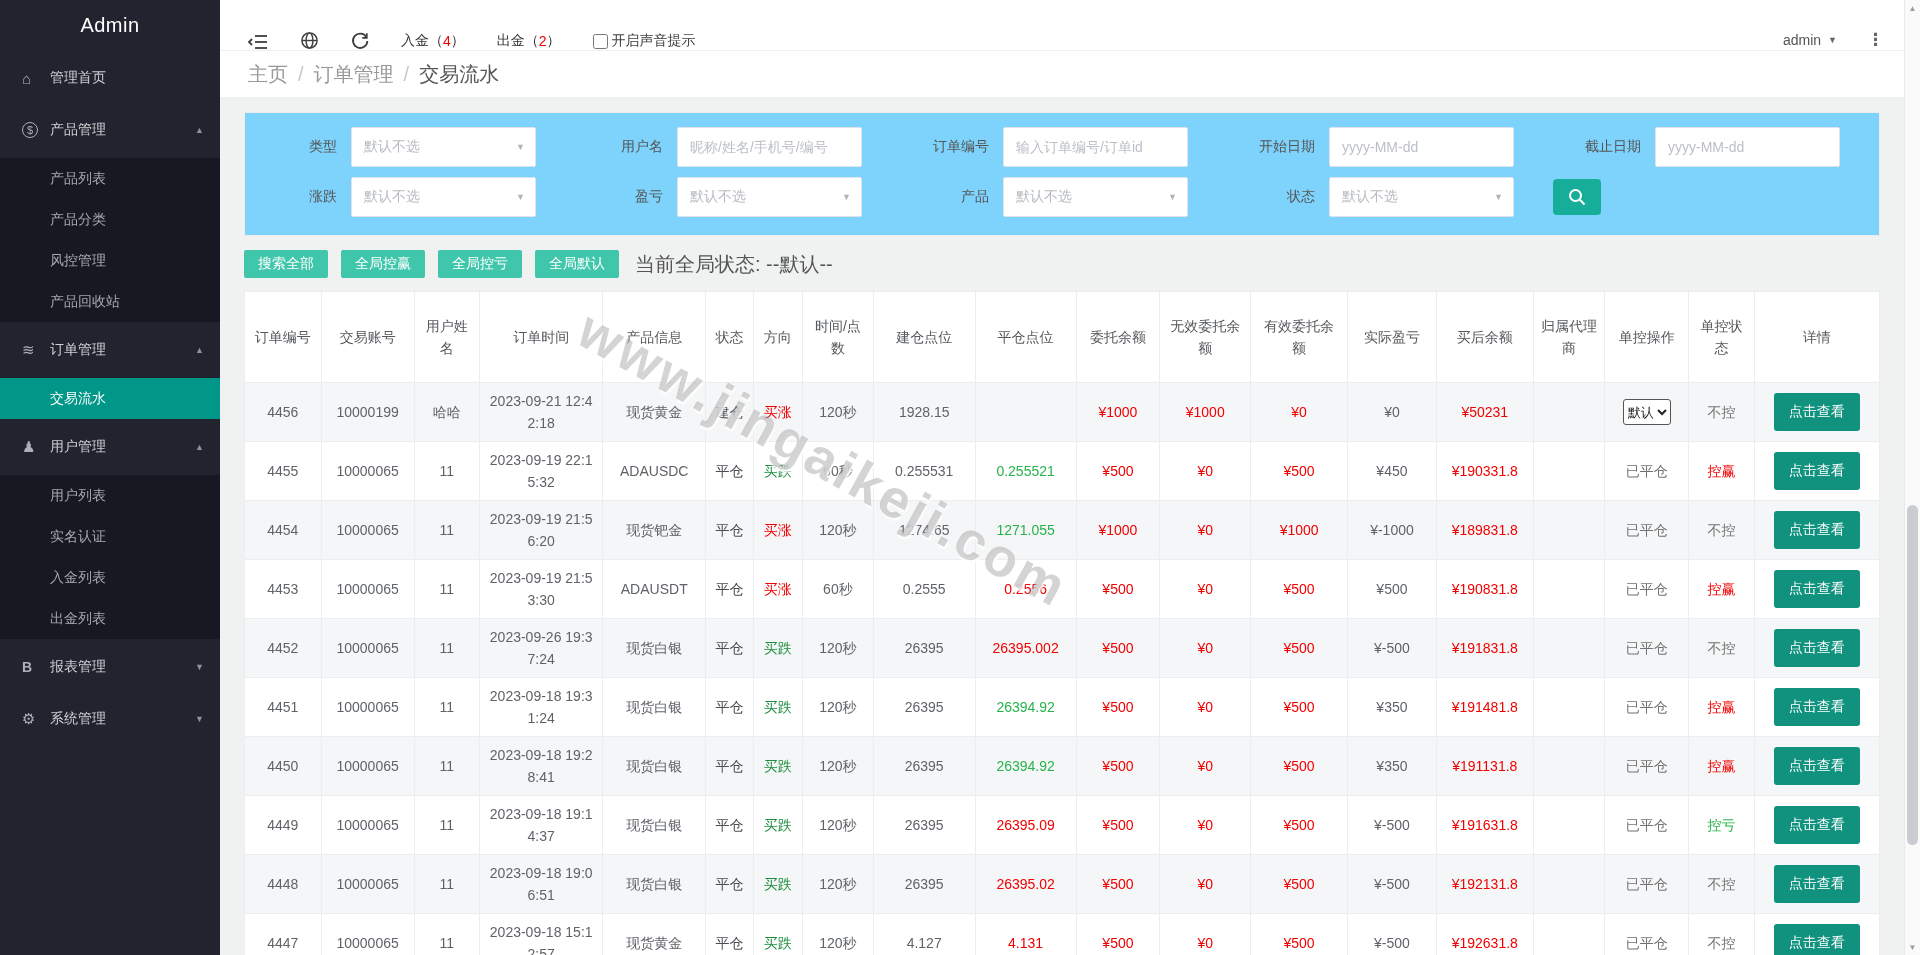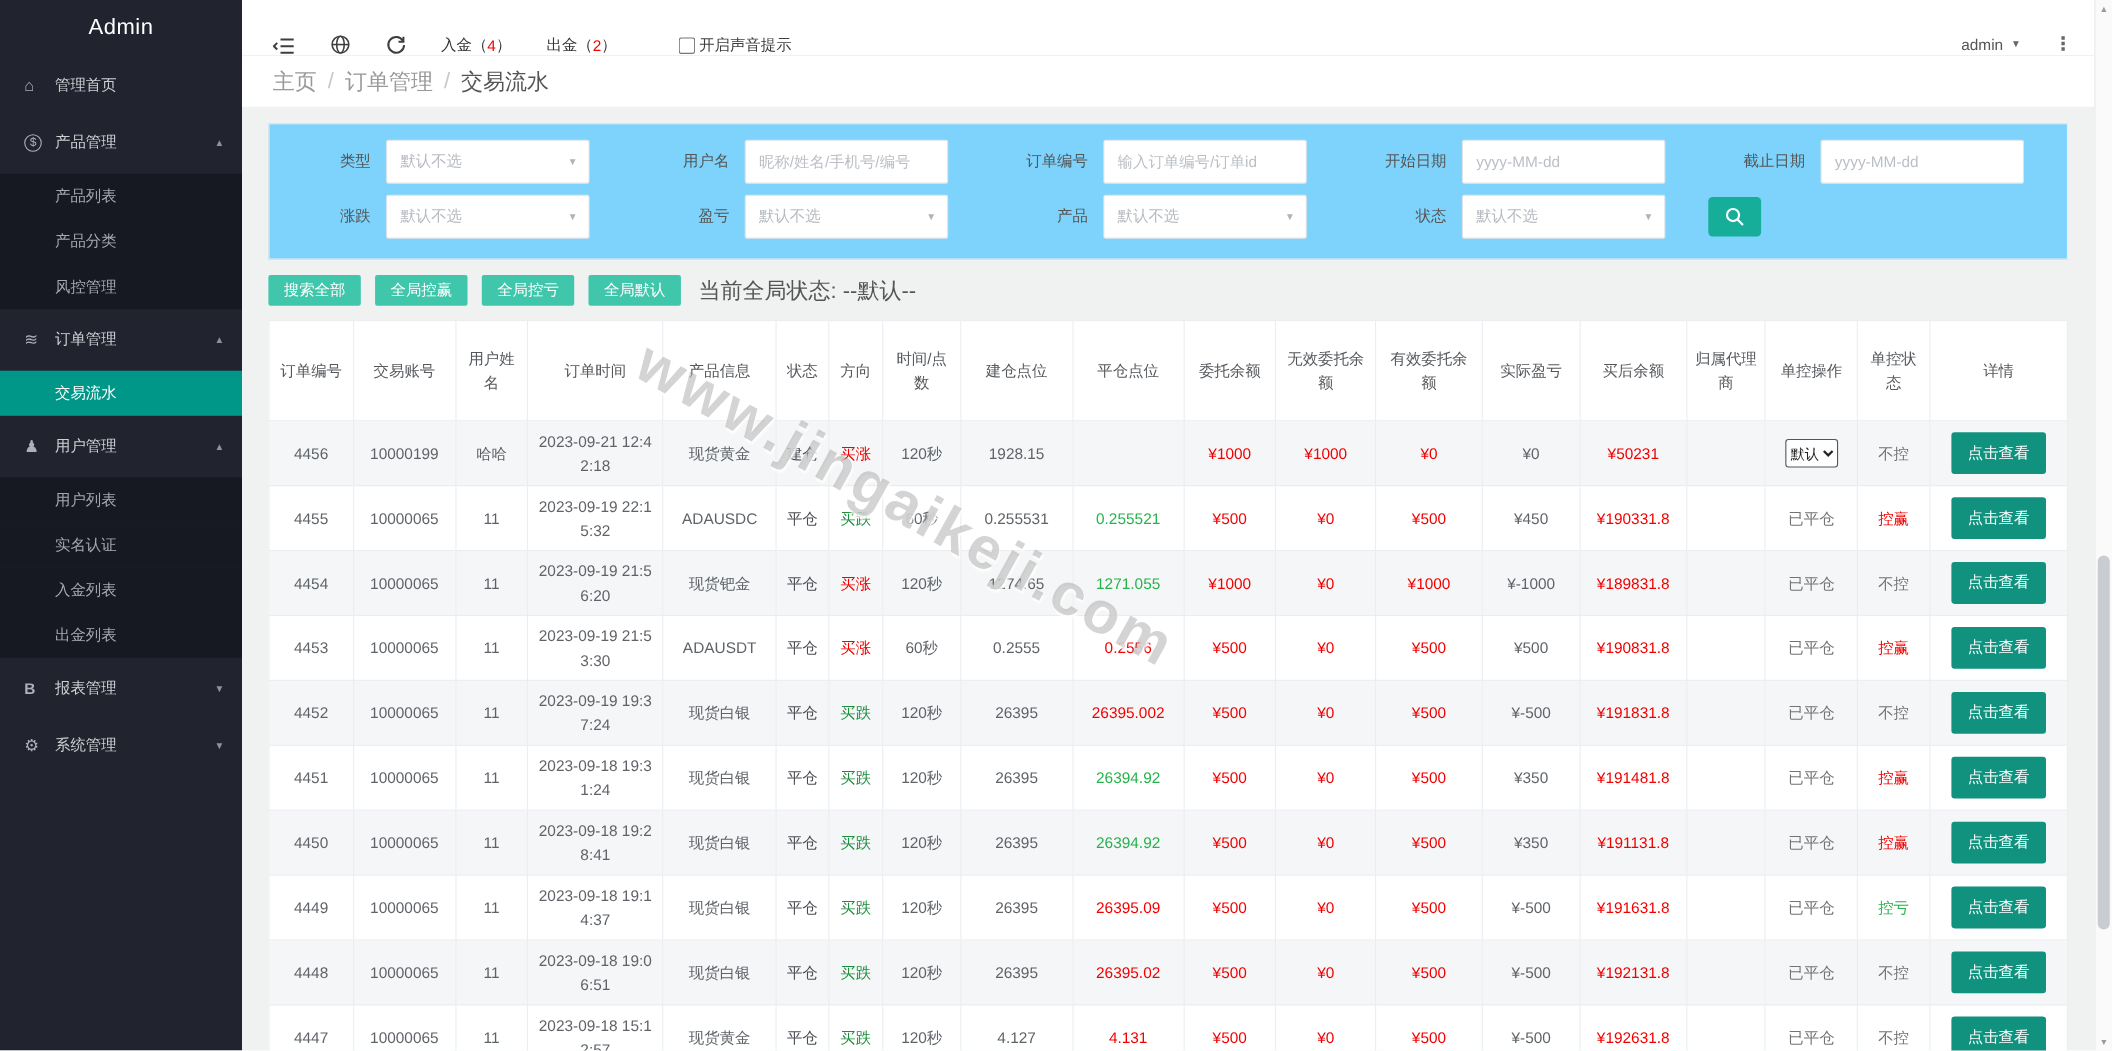--- a/index.html
+++ b/index.html
@@ -23,21 +23,21 @@
   .menu-sub{height:41px;line-height:41px;padding-left:50px;color:#a6a8b0;font-size:14px;
     background:#161922;cursor:pointer;}
   .menu-sub.active{background:#009688;color:#ffffff;}
   
   .main{position:absolute;left:220px;top:0;width:1684px;height:955px;}
   .topbar{height:50px;background:#ffffff;display:flex;align-items:flex-end;padding:0 20px 0 28px;}
   .tb-item{margin-right:32px;display:inline-flex;align-items:center;color:#3e3e3e;font-size:14px;cursor:pointer;}
   .tb-text{color:#333;}
   .red-num{color:#f20000;}
   .paren{color:#333;}
-  .sound{cursor:pointer;margin-left:24px;}
+  .sound{cursor:pointer;}
   .sound input{width:15px;height:15px;margin:0 4px 0 0;}
   .tb-right{margin-left:auto;display:inline-flex;align-items:center;color:#555;}
   .user-menu{display:inline-flex;align-items:center;cursor:pointer;font-size:14px;}
   .caret{font-size:9px;margin-left:7px;color:#666;}
   .kebab{font-size:17px;color:#666;margin-left:30px;cursor:pointer;font-weight:bold;}
   .crumbbar{height:46px;background:#ffffff;border-top:1px solid #f0f0f0;display:flex;align-items:center;
     padding:0 28px;font-size:20px;color:#999;}
   .crumb{cursor:pointer;}
   .crumb-sep{margin:0 10px;color:#c8c8c8;}
   .crumb-last{color:#555;}
@@ -101,20 +101,21 @@
       <div class="menu-item">
         <span class="mi-icon icon-circle">
           <i>$</i>
         </span>
         <span class="mi-label">产品管理</span>
         <span class="mi-arrow">▲</span>
       </div>
       <div class="menu-sub">产品列表</div>
       <div class="menu-sub">产品分类</div>
       <div class="menu-sub">风控管理</div>
+      <div class="menu-sub">产品回收站</div>
       <div class="menu-item">
         <span class="mi-icon">≋</span>
         <span class="mi-label">订单管理</span>
         <span class="mi-arrow">▲</span>
       </div>
       <div class="menu-sub active">交易流水</div>
       <div class="menu-item">
         <span class="mi-icon">♟</span>
         <span class="mi-label">用户管理</span>
         <span class="mi-arrow">▲</span>
@@ -397,21 +398,21 @@
               <td><span class="c-red">¥190831.8</span></td>
               <td></td>
               <td><span class="c-gray">已平仓</span></td>
               <td><span class="c-red">控赢</span></td>
               <td><button class="btn-detail">点击查看</button></td>
             </tr>
             <tr>
               <td>4452</td>
               <td>10000065</td>
               <td>11</td>
-              <td>2023-09-19 19:37:24</td>
+              <td>2023-09-26 19:37:24</td>
               <td>现货白银</td>
               <td><span class="c-dark">平仓</span></td>
               <td><span class="c-dgreen">买跌</span></td>
               <td>120秒</td>
               <td>26395</td>
               <td><span class="c-red">26395.002</span></td>
               <td><span class="c-red">¥500</span></td>
               <td><span class="c-red">¥0</span></td>
               <td><span class="c-red">¥500</span></td>
               <td>¥-500</td>

